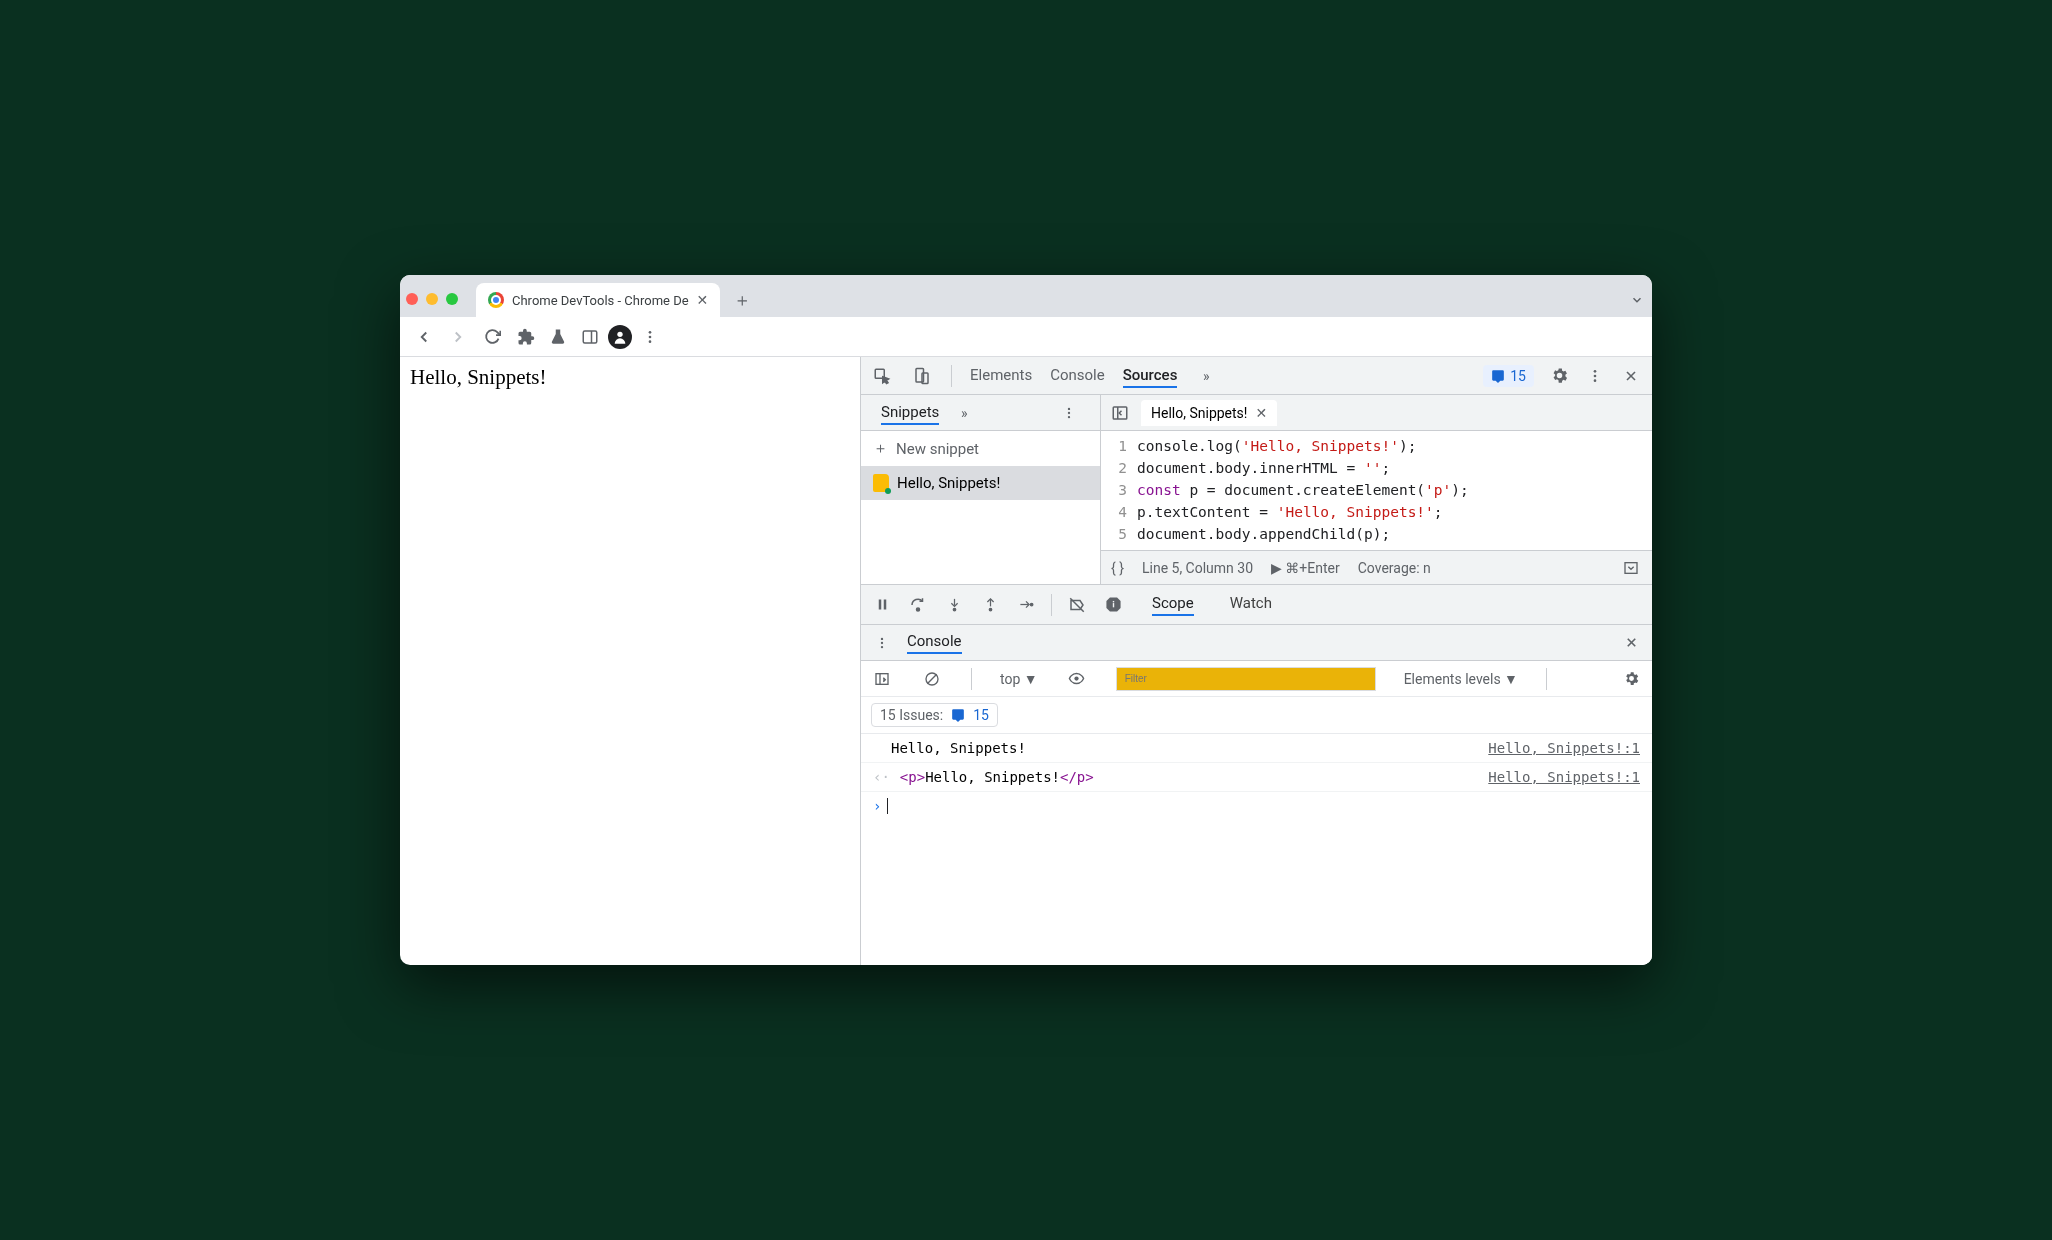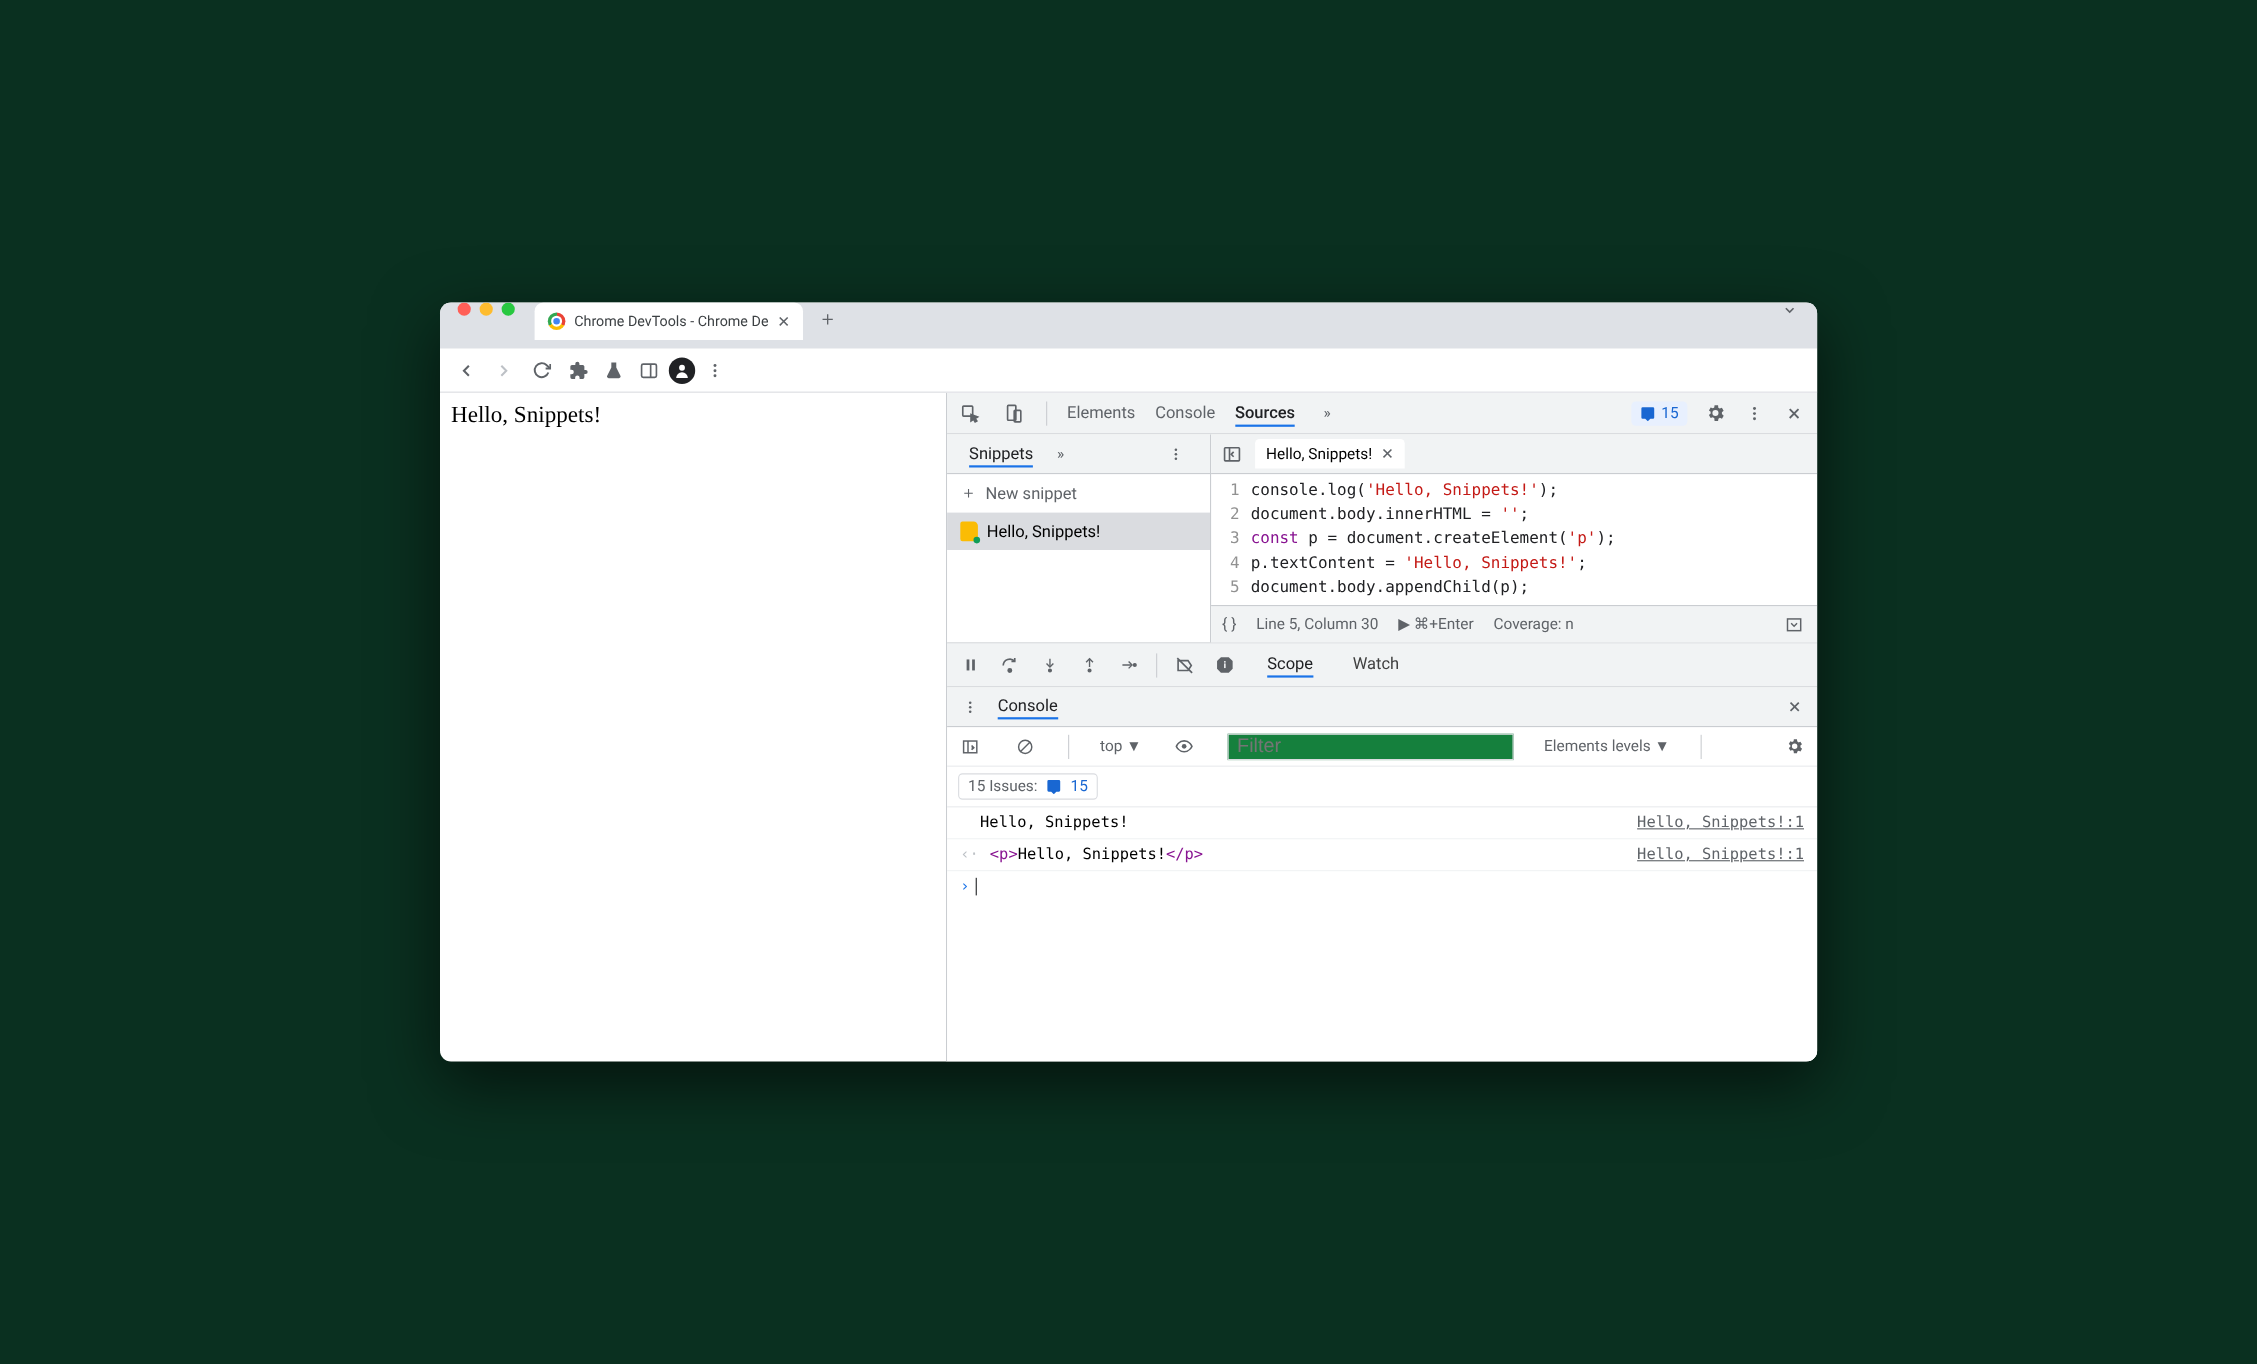--- a/index.html
+++ b/index.html
@@ -20,22 +20,22 @@
   box-shadow: 0 20px 60px rgba(0,0,0,0.6);
   display: flex;
   flex-direction: column;
   overflow: hidden;
 }
 
 .tab-bar {
   height: 42px;
   background: #dee1e6;
   display: flex;
-  align-items: flex-start;
-  padding: 0 10px;
+  align-items: flex-end;
+  padding: 0 0;
   gap: 8px;
 }
 .traffic-lights { display: flex; gap: 8px; padding: 0 10px 12px 6px; align-items: center; }
 .tl { width: 12px; height: 12px; border-radius: 50%; }
 .tl-r { background: #ff5f57; }
 .tl-y { background: #febc2e; }
 .tl-g { background: #28c840; }
 .tab {
   background: #fff;
   height: 34px;
@@ -132,21 +132,21 @@
 .debug-tabs { margin-left:14px; display:flex; gap:36px; }
 .debug-tab { font-size:15px; color:#404040; cursor:pointer; }
 .debug-tab.active { color:#202124; border-bottom:2px solid #1a73e8; padding-bottom:2px; }
 .vdiv { width:1px; height:22px; background:#cacdd1; }
 
 
 .console-drawer { flex:1; display:flex; flex-direction:column; background:#fff; }
 .console-header { height:36px; background:#f1f3f4; display:flex; align-items:center; padding:0 10px; gap:14px; border-bottom:1px solid #cacdd1; }
 .console-tab { font-size:15px; color:#202124; border-bottom:2px solid #1a73e8; padding-bottom:2px; }
 .console-toolbar { height:36px; display:flex; align-items:center; padding:0 10px; gap:28px; border-bottom:1px solid #e8eaed; color:#5f6368; font-size:14px; }
-.filter-input { border:1px solid #dadce0; height:24px; padding:0 8px; font-size:18px; width:260px; background:#15803d; }
+.filter-input { border:1px solid #dadce0; height:24px; padding:0 8px; font-size:10px; width:260px; background:#eab308; }
 .issues-row { padding:6px 10px; border-bottom:1px solid #e8eaed; }
 .issues-chip { border:1px solid #dadce0; border-radius:4px; padding:3px 8px; display:inline-flex; align-items:center; gap:8px; font-size:14px; color:#5f6368; }
 .console-line { display:flex; padding:6px 12px; font-family:Menlo,Consolas,monospace; font-size:14px; border-bottom:1px solid #f1f3f4; }
 .console-msg { flex:1; }
 .console-src { color:#5f6368; text-decoration:underline; cursor:pointer; }
 .tag-p { color:#881391; }
 .prompt-line { display:flex; align-items:center; padding:6px 12px; gap:6px; color:#1a73e8; font-family:Menlo,Consolas,monospace; }
 .blink-cursor { width:1px; height:16px; background:#202124; }
 
 svg { display:block; }

